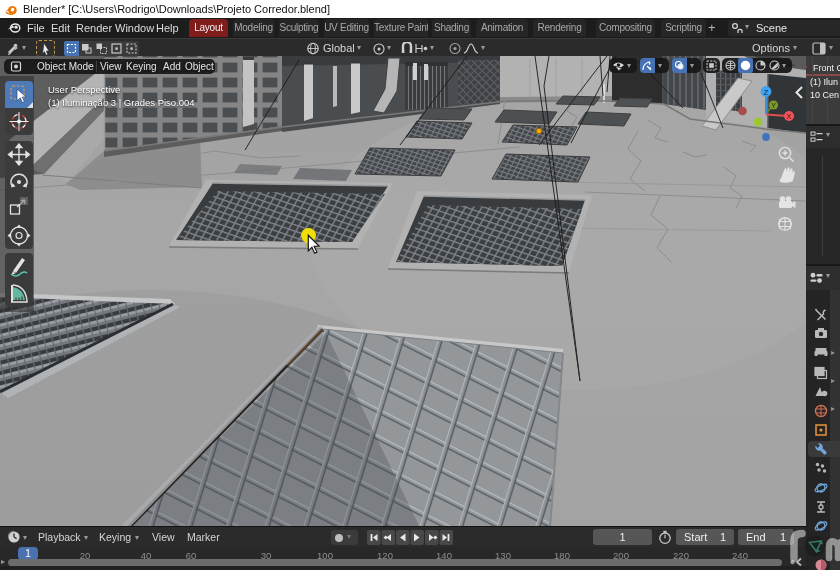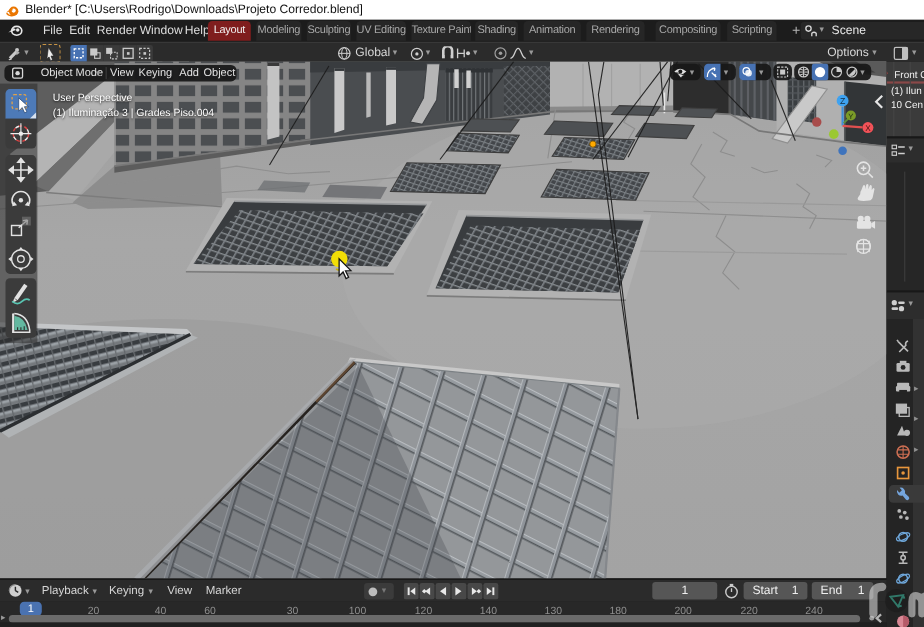--- a/index.html
+++ b/index.html
@@ -4,21 +4,21 @@
   html,body{margin:0;padding:0;}
   body{width:840px;height:570px;overflow:hidden;background:#1c1c1c;
        font-family:"Liberation Sans",sans-serif;-webkit-font-smoothing:antialiased;}
   .abs{position:absolute;}
   #stage{position:relative;width:760px;height:570px;}
   
   #titlebar{left:0;top:0;width:840px;height:18px;background:#ffffff;color:#111;
             font-size:11px;line-height:18px;}
   
   #menubar{left:0;top:18px;width:840px;height:20px;background:#1c1c1c;}
-  .mtxt{position:absolute;top:0;height:20px;line-height:20px;font-size:11px;color:#dedede;margin-left:12px;}
+  .mtxt{position:absolute;top:0;height:20px;line-height:20px;font-size:11px;color:#dedede;}
   .tab{position:absolute;top:1px;height:18px;line-height:18px;font-size:10px;color:#a8a8a8;letter-spacing:-0.25px;
        background:#262626;border-radius:4px 4px 0 0;text-align:center;white-space:nowrap;overflow:hidden;}
   .tab.active{background:#7f1d1d;color:#f1f1f1;}
   
   #toolbar2{left:0;top:38px;width:840px;height:19px;background:#2b2b2b;border-top:1px solid #3a3a3a;box-sizing:border-box;}
   .t2txt{position:absolute;font-size:11px;color:#d6d6d6;height:19px;line-height:18px;}
   
   .pill{position:absolute;background:rgba(24,24,24,0.94);border-radius:5px;}
   .ph{position:absolute;font-size:10px;color:#e2e2e2;line-height:15px;height:15px;white-space:nowrap;}
   

